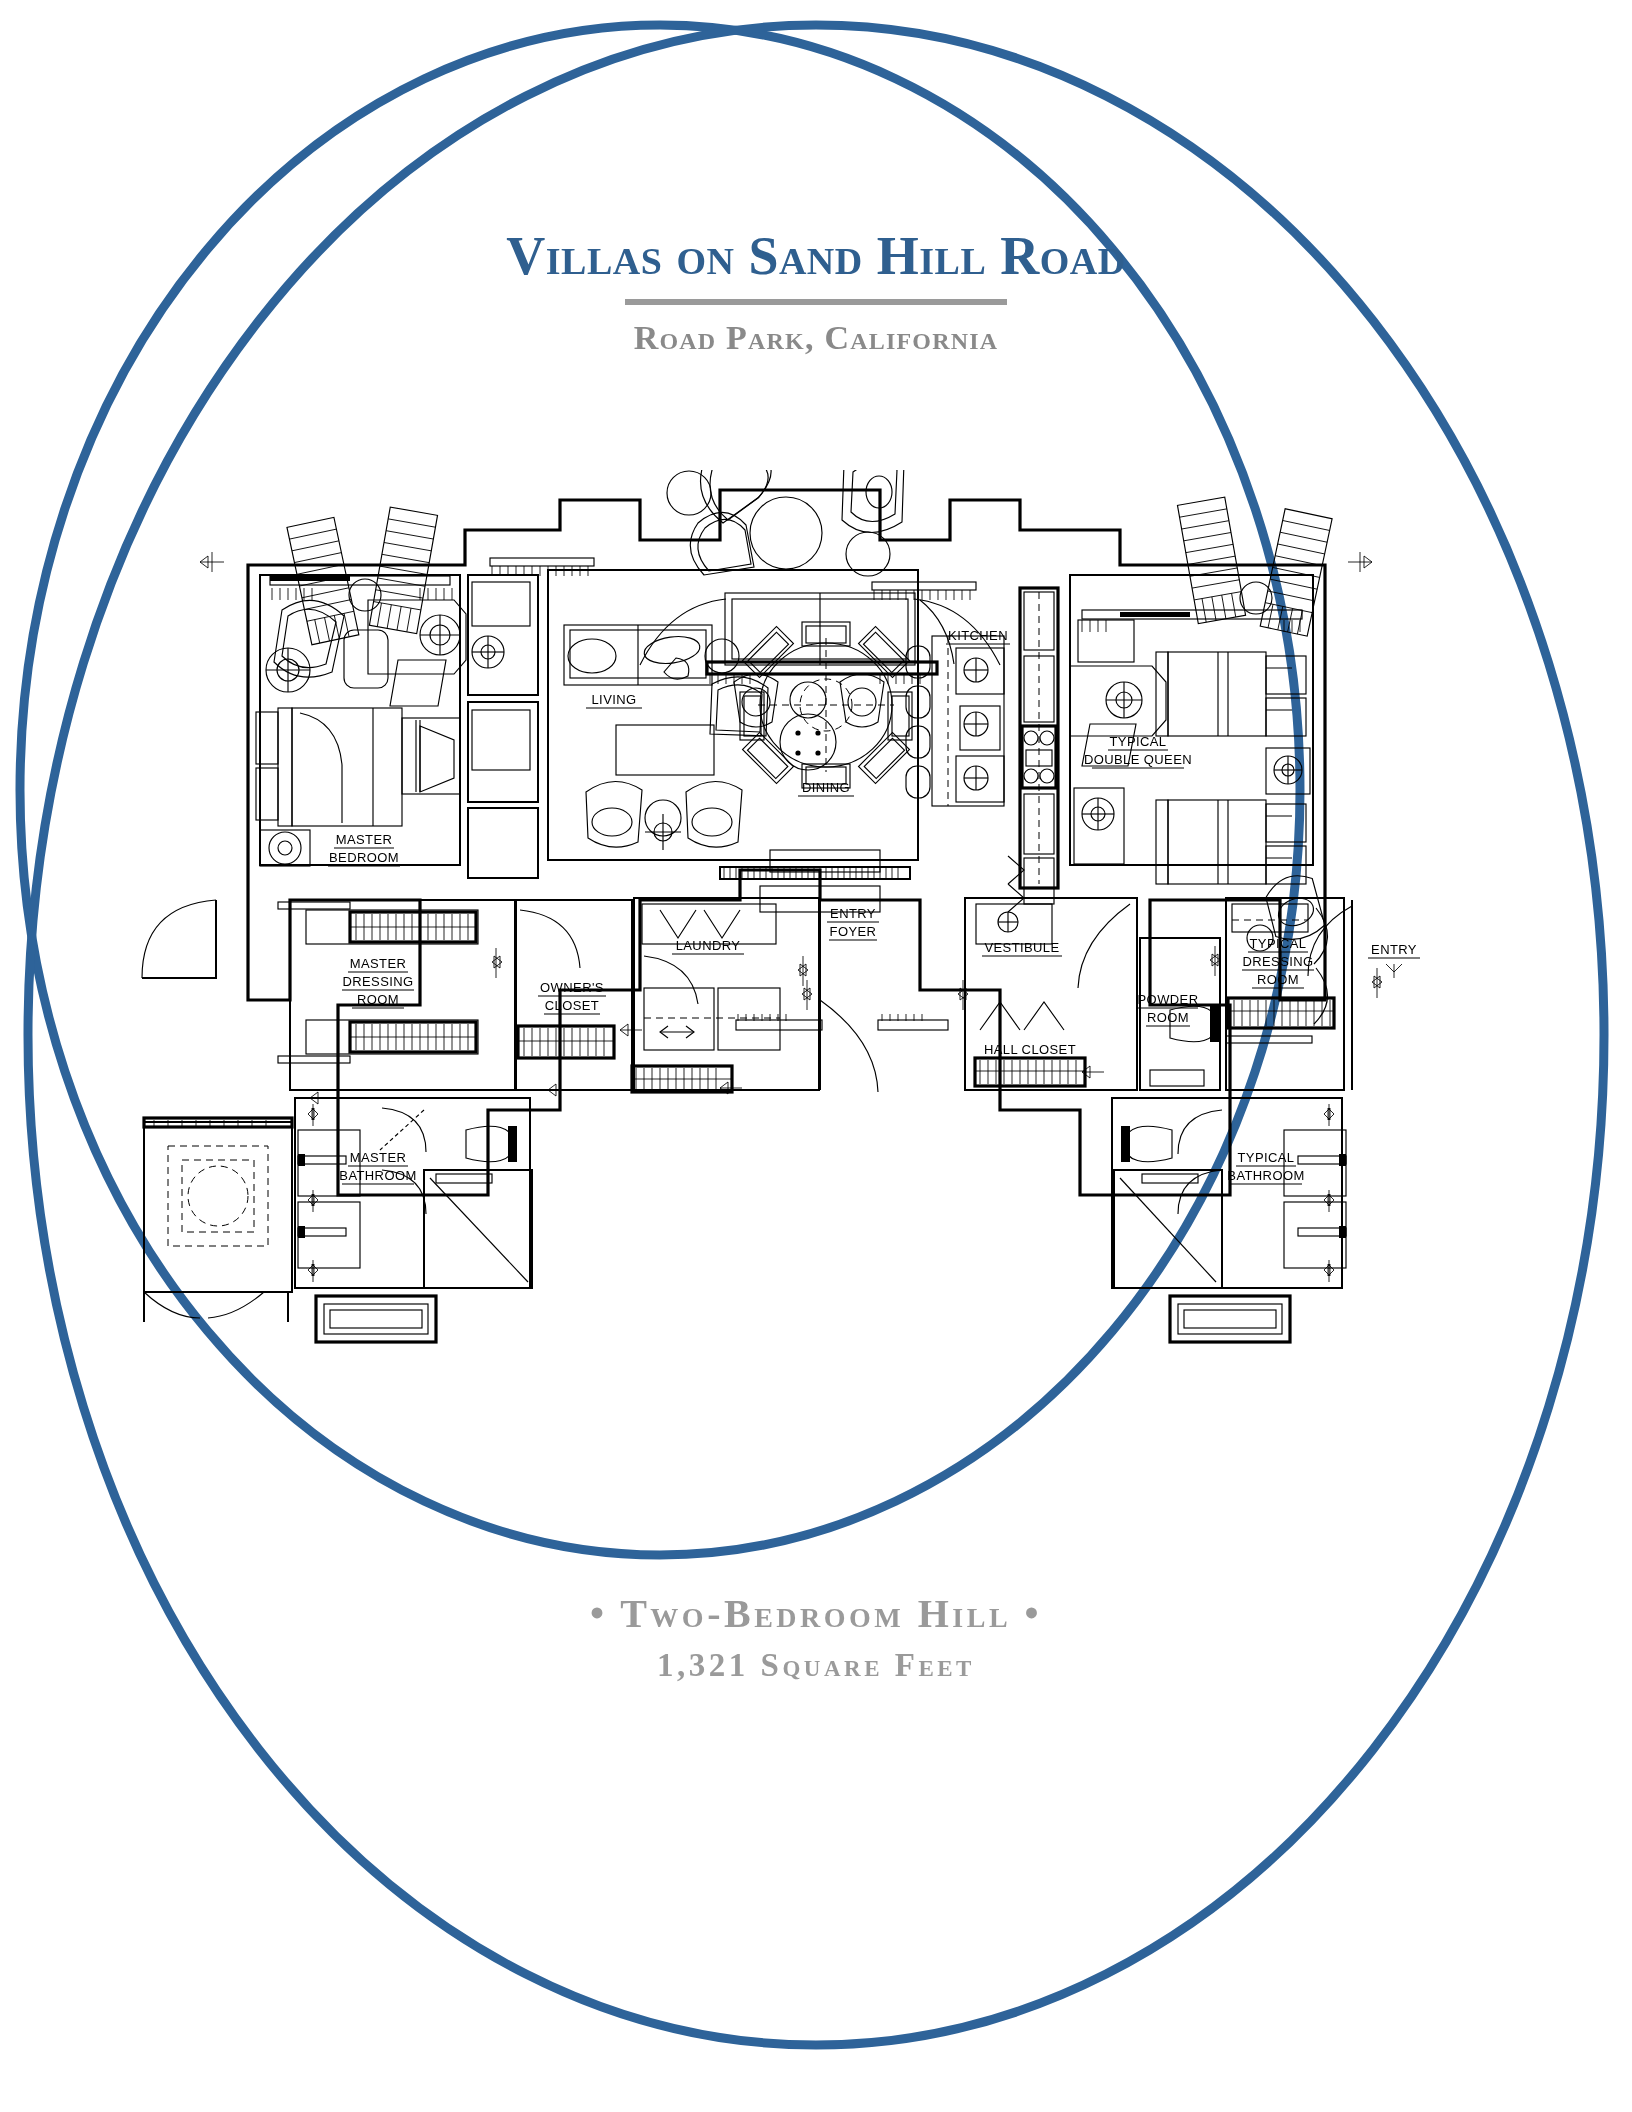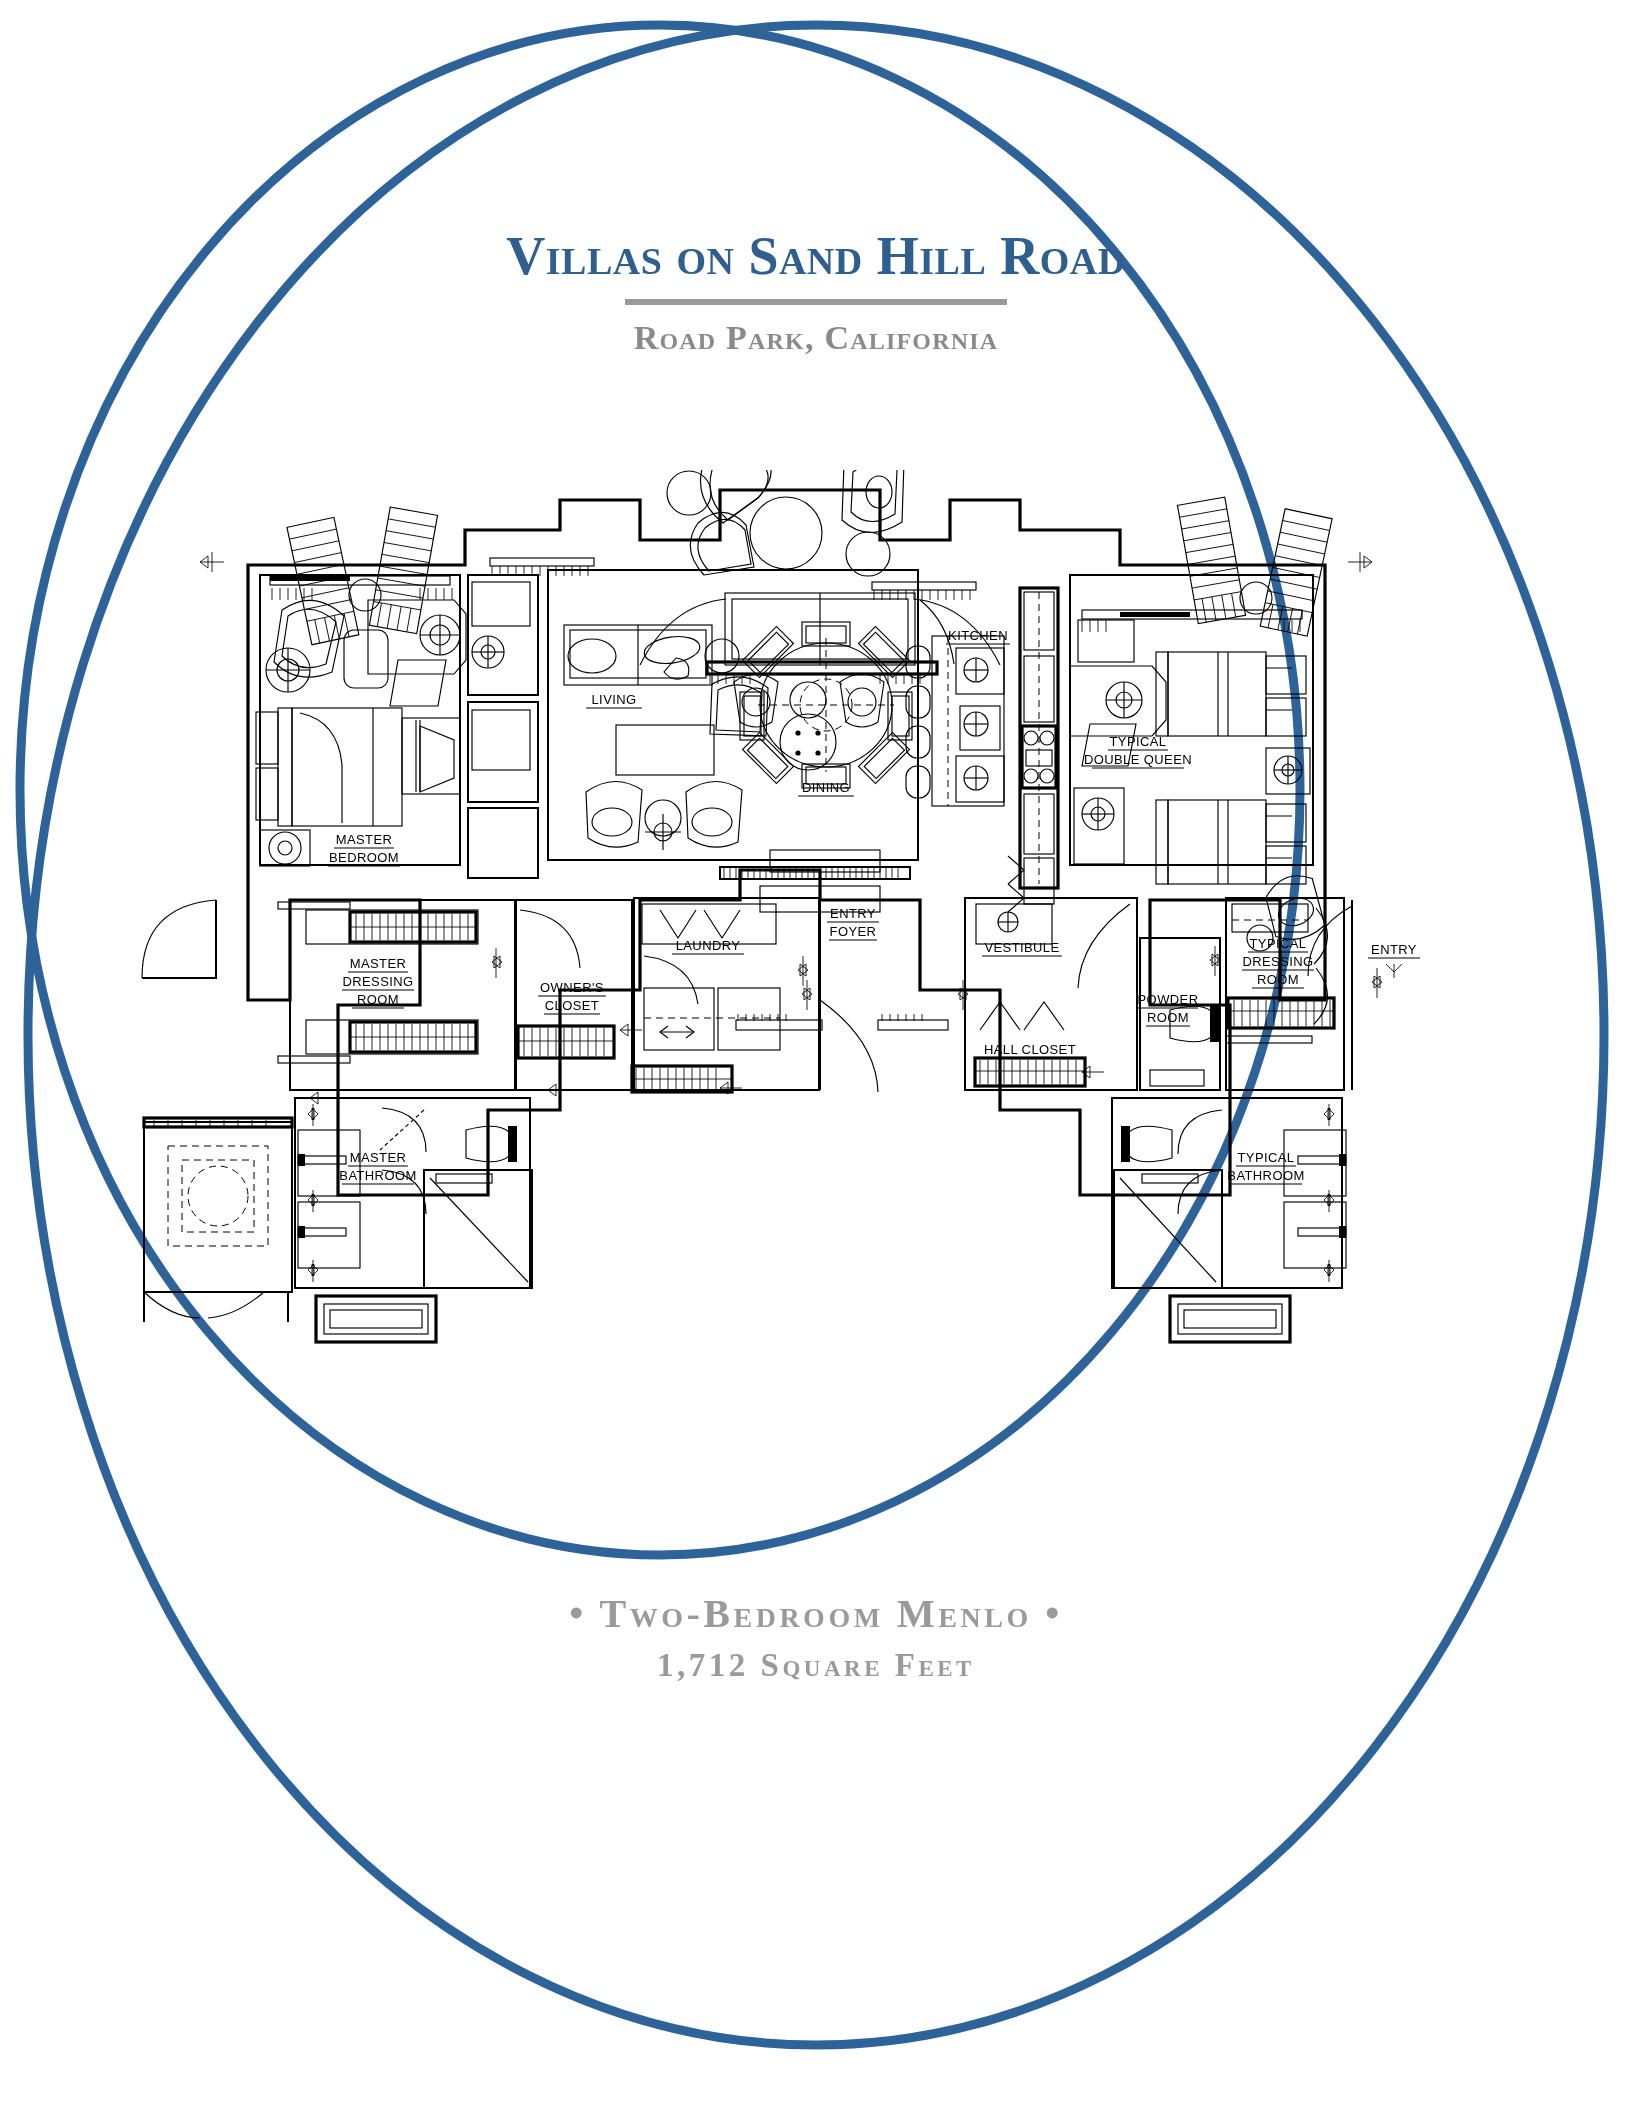--- a/index.html
+++ b/index.html
@@ -926,17 +926,17 @@
       <g>
             <path d="M962 602 l8 -6 l0 12 z"></path>
             <line x1="962" y1="602" x2="984" y2="602"></line>
           </g>
     </g>
 
   </svg>
   </div>
 
   <div id="footer">
-    <div id="footer-line1">• Two-Bedroom Menlo •</div>
-    <div id="footer-line2">1,712 Square Feet</div>
+    <div id="footer-line1">• Two-Bedroom Hill •</div>
+    <div id="footer-line2">1,321 Square Feet</div>
   </div>
 
 </div>
 
 </body></html>

